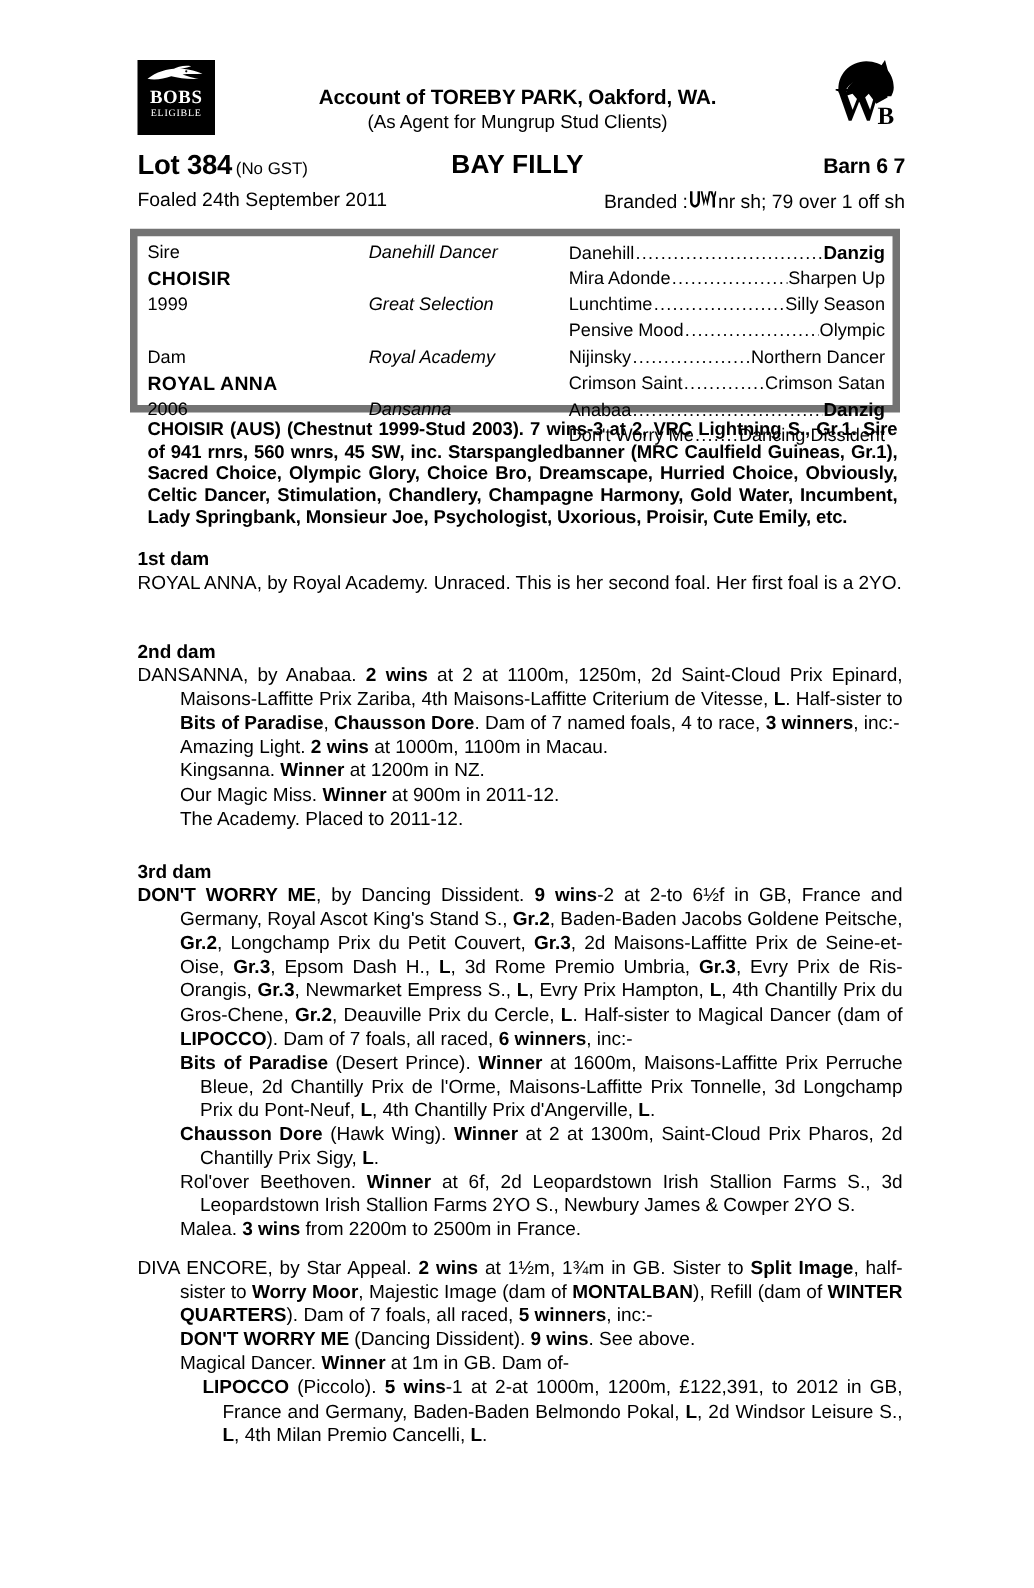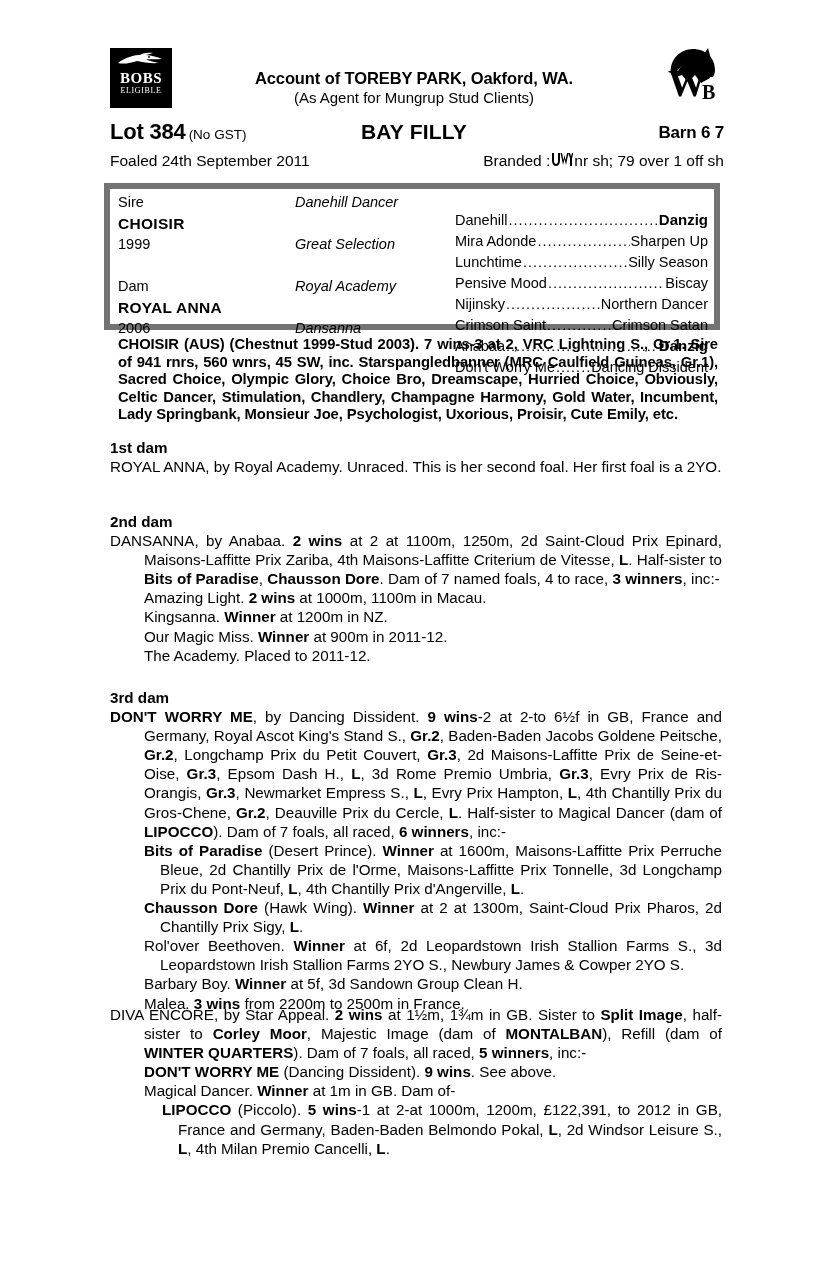--- a/index.html
+++ b/index.html
@@ -205,21 +205,21 @@
     letter-spacing: 0.3px;
   }
   .ped-leader {
     display: flex;
     align-items: baseline;
     font-size: 14.5px;
     line-height: 21px;
     height: 21px;
     white-space: nowrap;
   }
-  .ped-leader .lead-name { flex: 0 0 auto; margin-top: 18px; }
+  .ped-leader .lead-name { flex: 0 0 auto; }
   .ped-leader .dots {
     flex: 1 1 auto;
     overflow: hidden;
     white-space: nowrap;
     margin: 0 1px;
     letter-spacing: 1px;
     font-size: 14.5px;
   }
   .ped-leader .lead-val { flex: 0 0 auto; }
   .ped-leader .lead-val.strong { font-weight: bold; font-size: 15px; }
@@ -349,21 +349,21 @@
           <span class="lead-val">Sharpen Up</span>
         </div>
         <div class="ped-leader">
           <span class="lead-name">Lunchtime</span>
           <span class="dots">......................................................................</span>
           <span class="lead-val">Silly Season</span>
         </div>
         <div class="ped-leader">
           <span class="lead-name">Pensive Mood</span>
           <span class="dots">......................................................................</span>
-          <span class="lead-val">Biscay</span>
+          <span class="lead-val">Olympic</span>
         </div>
         <div class="ped-leader">
           <span class="lead-name">Nijinsky</span>
           <span class="dots">......................................................................</span>
           <span class="lead-val">Northern Dancer</span>
         </div>
         <div class="ped-leader">
           <span class="lead-name">Crimson Saint</span>
           <span class="dots">......................................................................</span>
           <span class="lead-val">Crimson Satan</span>
@@ -396,23 +396,22 @@
       <div class="entry hang2 indent-1">Kingsanna. <b>Winner</b> at 1200m in NZ.</div>
       <div class="entry hang2 indent-1">Our Magic Miss. <b>Winner</b> at 900m in 2011-12.</div>
       <div class="entry hang2 indent-1">The Academy. Placed to 2011-12.</div>
     </div>
   <div class="body-text" id="dam-3" style="top:688px;">
       <div class="dam-head">3rd dam</div>
       <div class="entry hang1"><b>DON'T WORRY ME</b>, by Dancing Dissident. <b>9 wins</b>-2 at 2-to 6½f in GB, France and Germany, Royal Ascot King's Stand S., <b>Gr.2</b>, Baden-Baden Jacobs Goldene Peitsche, <b>Gr.2</b>, Longchamp Prix du Petit Couvert, <b>Gr.3</b>, 2d Maisons-Laffitte Prix de Seine-et-Oise, <b>Gr.3</b>, Epsom Dash H., <b>L</b>, 3d Rome Premio Umbria, <b>Gr.3</b>, Evry Prix de Ris-Orangis, <b>Gr.3</b>, Newmarket Empress S., <b>L</b>, Evry Prix Hampton, <b>L</b>, 4th Chantilly Prix du Gros-Chene, <b>Gr.2</b>, Deauville Prix du Cercle, <b>L</b>. Half-sister to Magical Dancer (dam of <b>LIPOCCO</b>). Dam of 7 foals, all raced, <b>6 winners</b>, inc:-</div>
       <div class="entry hang2 indent-1"><b>Bits of Paradise</b> (Desert Prince). <b>Winner</b> at 1600m, Maisons-Laffitte Prix Perruche Bleue, 2d Chantilly Prix de l'Orme, Maisons-Laffitte Prix Tonnelle, 3d Longchamp Prix du Pont-Neuf, <b>L</b>, 4th Chantilly Prix d'Angerville, <b>L</b>.</div>
       <div class="entry hang2 indent-1"><b>Chausson Dore</b> (Hawk Wing). <b>Winner</b> at 2 at 1300m, Saint-Cloud Prix Pharos, 2d Chantilly Prix Sigy, <b>L</b>.</div>
       <div class="entry hang2 indent-1">Rol'over Beethoven. <b>Winner</b> at 6f, 2d Leopardstown Irish Stallion Farms S., 3d Leopardstown Irish Stallion Farms 2YO S., Newbury James &amp; Cowper 2YO S.</div>
-      <div class="entry hang2 indent-1">Barbary Boy. <b>Winner</b> at 5f, 3d Sandown Group Clean H.</div>
       <div class="entry hang2 indent-1">Malea. <b>3 wins</b> from 2200m to 2500m in France.</div>
     </div>
   <div class="body-text" id="dam-4" style="top:1005px;">
-      <div class="entry hang1">DIVA ENCORE, by Star Appeal. <b>2 wins</b> at 1½m, 1¾m in GB. Sister to <b>Split Image</b>, half-sister to <b>Corley Moor</b>, Majestic Image (dam of <b>MONTALBAN</b>), Refill (dam of <b>WINTER QUARTERS</b>). Dam of 7 foals, all raced, <b>5 winners</b>, inc:-</div>
+      <div class="entry hang1">DIVA ENCORE, by Star Appeal. <b>2 wins</b> at 1½m, 1¾m in GB. Sister to <b>Split Image</b>, half-sister to <b>Worry Moor</b>, Majestic Image (dam of <b>MONTALBAN</b>), Refill (dam of <b>WINTER QUARTERS</b>). Dam of 7 foals, all raced, <b>5 winners</b>, inc:-</div>
       <div class="entry hang2 indent-1"><b>DON'T WORRY ME</b> (Dancing Dissident). <b>9 wins</b>. See above.</div>
       <div class="entry hang2 indent-1">Magical Dancer. <b>Winner</b> at 1m in GB. Dam of-</div>
       <div class="entry hang2 indent-2"><b>LIPOCCO</b> (Piccolo). <b>5 wins</b>-1 at 2-at 1000m, 1200m, £122,391, to 2012 in GB, France and Germany, Baden-Baden Belmondo Pokal, <b>L</b>, 2d Windsor Leisure S., <b>L</b>, 4th Milan Premio Cancelli, <b>L</b>.</div>
     </div>
 
 </div>
 
 </body></html>

